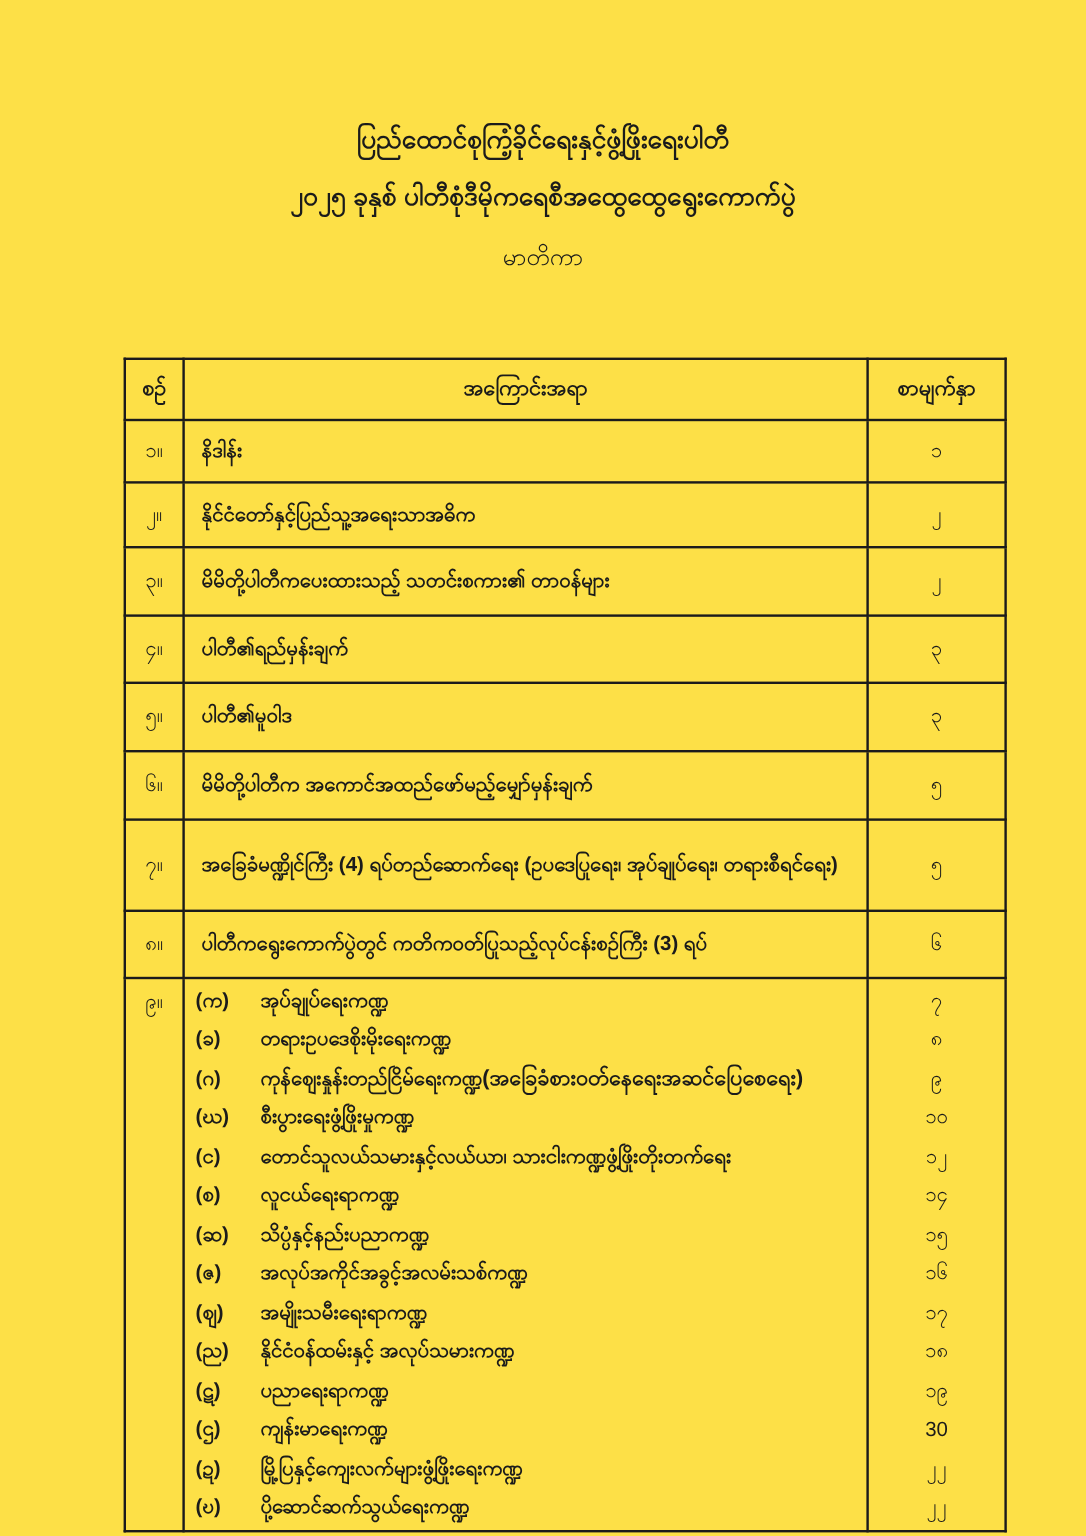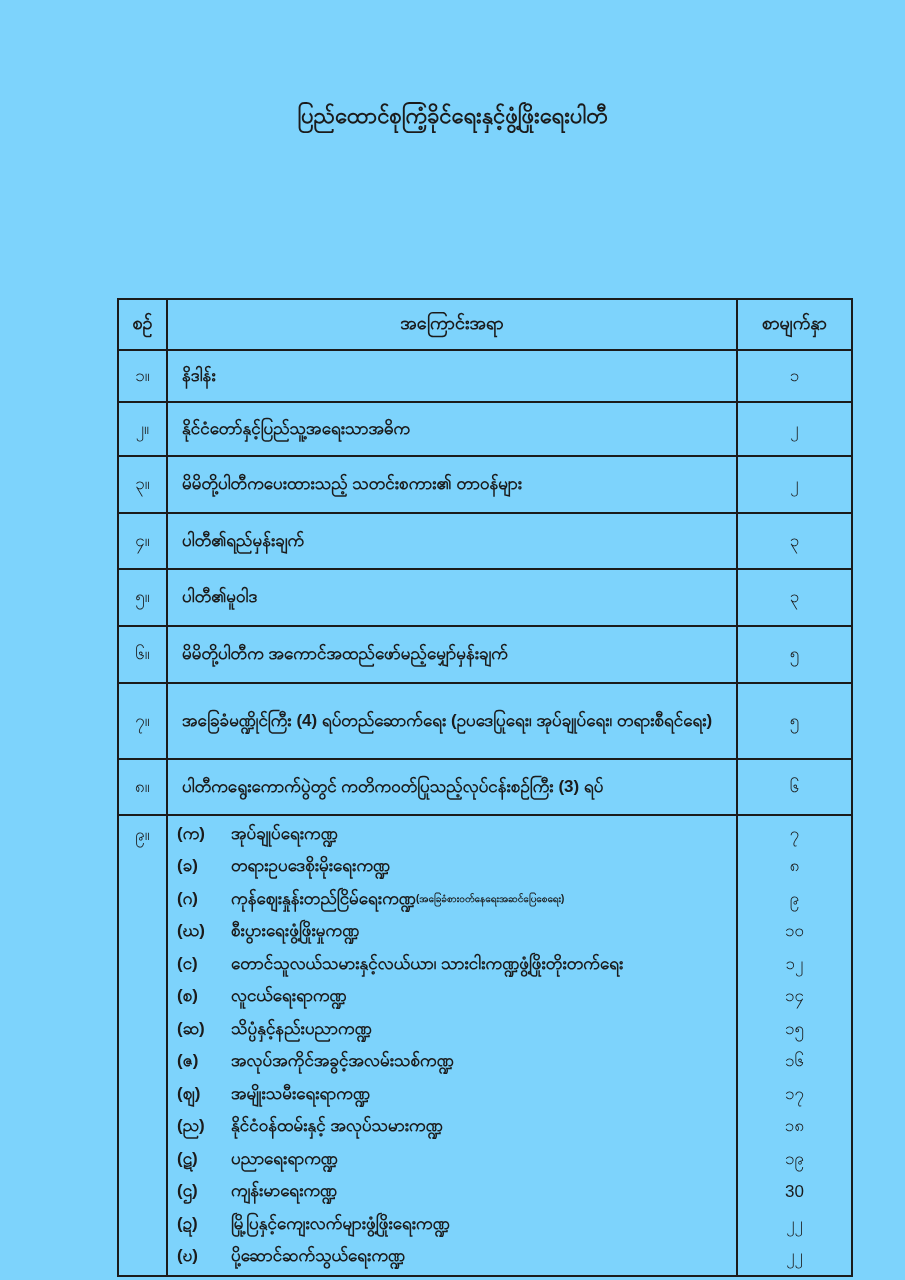--- a/index.html
+++ b/index.html
@@ -2,28 +2,28 @@
 <html><head>
 <meta charset="utf-8">
 <style>
   html, body { margin: 0; padding: 0; }
   body {
     width: 905px; height: 1280px;
     background: #ffffff;
     font-family: "Liberation Sans", sans-serif;
     color: #1b1b1b;
   }
-  .page { position: relative; width: 905px; height: 1280px; overflow: hidden; background: #7dd3fc; }
+  .page { position: relative; width: 905px; height: 1280px; overflow: hidden; background: #fde047; }
 
   .title-block { position: absolute; top: 92px; left: 0; width: 905px; text-align: center; }
   .title-line { font-weight: bold; font-size: 22px; line-height: 48px; white-space: nowrap; }
   .subtitle   { font-size: 20px; line-height: 46px; margin-top: 4px; }
 
   table.toc {
-    position: absolute; top: 298px; left: 117px;
+    position: absolute; top: 298px; left: 103px;
     width: 734px; border-collapse: collapse; table-layout: fixed;
     font-size: 17px; color: #1b1b1b;
   }
   .toc th, .toc td { border: 2px solid #1b1b1b; vertical-align: middle; }
   .toc th { font-weight: bold; font-size: 18px; text-align: center; height: 47px; }
   td.no  { text-align: center; }
   td.subj { padding: 4px 12px 4px 14px; text-align: left; font-weight: bold; }
   td.pg  { text-align: center; }
 
   tr.h1 td { height: 42px; }
@@ -34,30 +34,32 @@
   tr.h6 td { height: 47px; }
   tr.h7 td { height: 66px; }
   tr.h8 td { height: 46px; }
 
   tr.r9 td { vertical-align: top; }
   tr.r9 td.no { padding-top: 7px; }
   tr.r9 td.subj { padding: 2px 10px 2px 9px; }
   tr.r9 td.pg { padding-top: 2px; }
   .subline { height: 32.5px; display: flex; align-items: center; white-space: nowrap; overflow: hidden; }
   .subline .pre { flex: none; width: 54px; }
-  .subline .note { font-size: 10px; }
+  .subline .note { font-size: 18px; }
   .pgline { height: 32.5px; display: flex; align-items: center; justify-content: center; }
 </style>
 </head>
 <body>
 
 <div class="page">
 
   <div class="title-block">
     <div class="title-line">ပြည်ထောင်စုကြံ့ခိုင်ရေးနှင့်ဖွံ့ဖြိုးရေးပါတီ</div>
+    <div class="title-line">၂၀၂၅ ခုနှစ် ပါတီစုံဒီမိုကရေစီအထွေထွေရွေးကောက်ပွဲ</div>
+    <div class="subtitle">မာတိကာ</div>
   </div>
 
   <table class="toc">
     <colgroup>
       <col style="width:49px">
       <col style="width:570px">
       <col style="width:115px">
     </colgroup>
     <thead>
       <tr>

